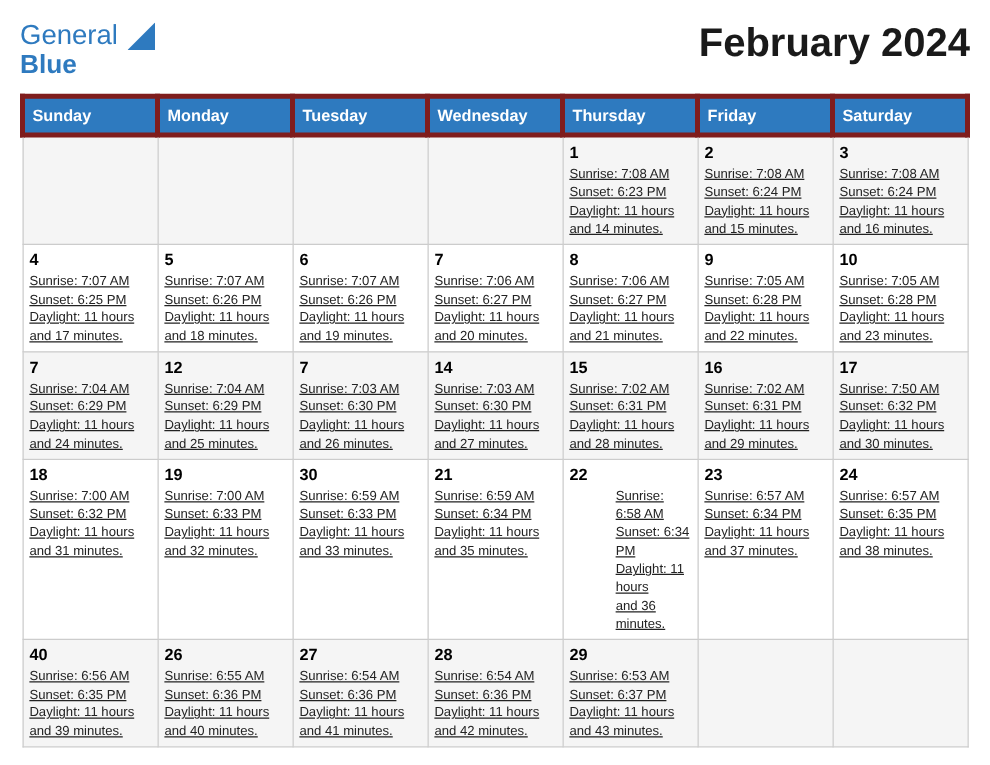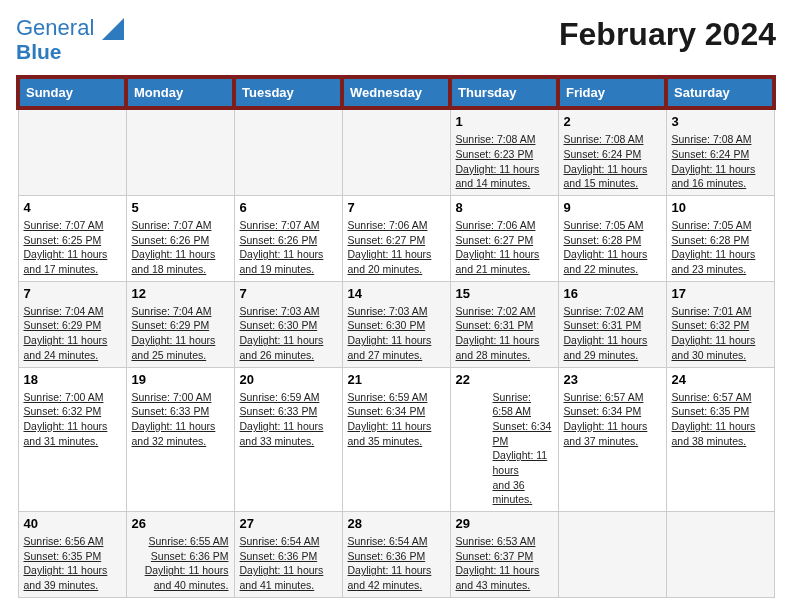--- a/index.html
+++ b/index.html
@@ -235,21 +235,21 @@
         </td>
         <td>
           <span class="day-number">16</span>
           <div class="day-info" style="white-space: pre-line;">Sunrise: 7:02 AM
 Sunset: 6:31 PM
 Daylight: 11 hours
 and 29 minutes.</div>
         </td>
         <td>
           <span class="day-number">17</span>
-          <div class="day-info" style="white-space: pre-line;">Sunrise: 7:01 AM
+          <div class="day-info" style="white-space: pre-line;">Sunrise: 7:50 AM
 Sunset: 6:32 PM
 Daylight: 11 hours
 and 30 minutes.</div>
         </td>
       </tr>
       <tr>
         <td>
           <span class="day-number">18</span>
           <div class="day-info" style="white-space: pre-line;">Sunrise: 7:00 AM
 Sunset: 6:32 PM
@@ -257,21 +257,21 @@
 and 31 minutes.</div>
         </td>
         <td>
           <span class="day-number">19</span>
           <div class="day-info" style="white-space: pre-line;">Sunrise: 7:00 AM
 Sunset: 6:33 PM
 Daylight: 11 hours
 and 32 minutes.</div>
         </td>
         <td>
-          <span class="day-number">20</span>
+          <span class="day-number">30</span>
           <div class="day-info" style="white-space: pre-line;">Sunrise: 6:59 AM
 Sunset: 6:33 PM
 Daylight: 11 hours
 and 33 minutes.</div>
         </td>
         <td>
           <span class="day-number">21</span>
           <div class="day-info" style="white-space: pre-line;">Sunrise: 6:59 AM
 Sunset: 6:34 PM
 Daylight: 11 hours
@@ -302,21 +302,21 @@
       <tr>
         <td>
           <span class="day-number">40</span>
           <div class="day-info" style="white-space: pre-line;">Sunrise: 6:56 AM
 Sunset: 6:35 PM
 Daylight: 11 hours
 and 39 minutes.</div>
         </td>
         <td>
           <span class="day-number">26</span>
-          <div class="day-info" style="white-space: pre-line; text-align: right;">Sunrise: 6:55 AM
+          <div class="day-info" style="white-space: pre-line;">Sunrise: 6:55 AM
 Sunset: 6:36 PM
 Daylight: 11 hours
 and 40 minutes.</div>
         </td>
         <td>
           <span class="day-number">27</span>
           <div class="day-info" style="white-space: pre-line;">Sunrise: 6:54 AM
 Sunset: 6:36 PM
 Daylight: 11 hours
 and 41 minutes.</div>

